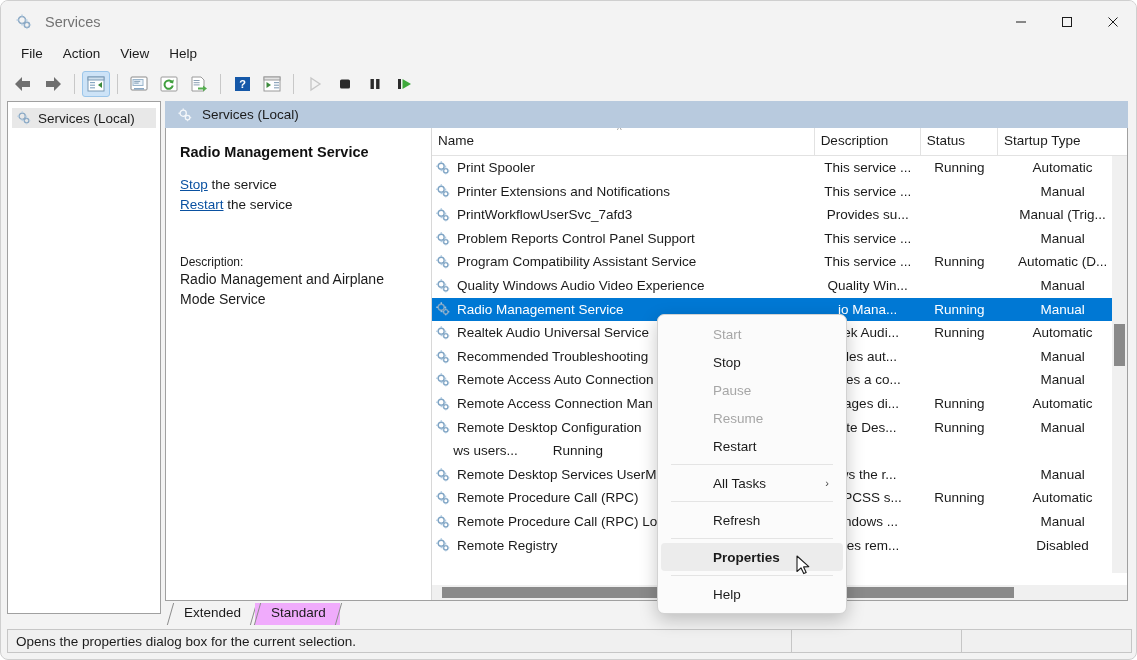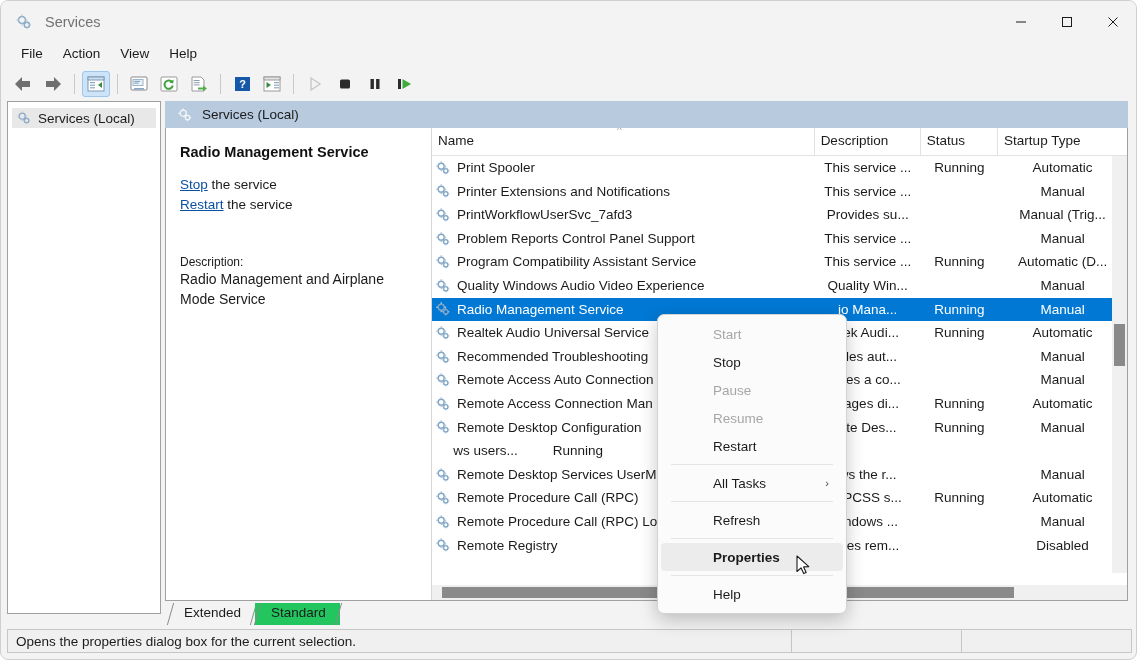--- a/index.html
+++ b/index.html
@@ -233,21 +233,21 @@
   .btab::before {
     content: ""; position: absolute; left: 2px; top: 0;
     width: 1px; height: 22px; background: #8c8c8c;
     transform: skewX(-16deg);
   }
   .btab::after {
     content: ""; position: absolute; right: 1px; top: 0;
     width: 1px; height: 22px; background: #8c8c8c;
     transform: skewX(-16deg);
   }
-  .btab.active { background: #22c55e; }
+  .btab.active { background: #f0abfc; }
 
   
   .statusbar {
     position: absolute; left: 6px; bottom: 6px;
     width: 1125px; height: 24px;
     background: #f0f0f0;
     border: 1px solid #c6c6c6;
     display: flex; align-items: center;
   }
   .sb-text {

